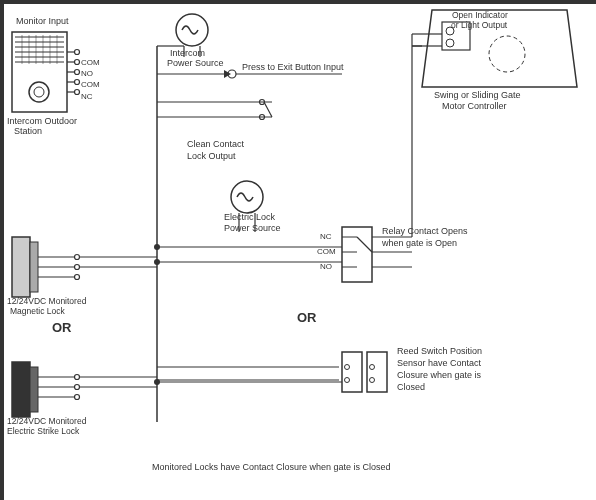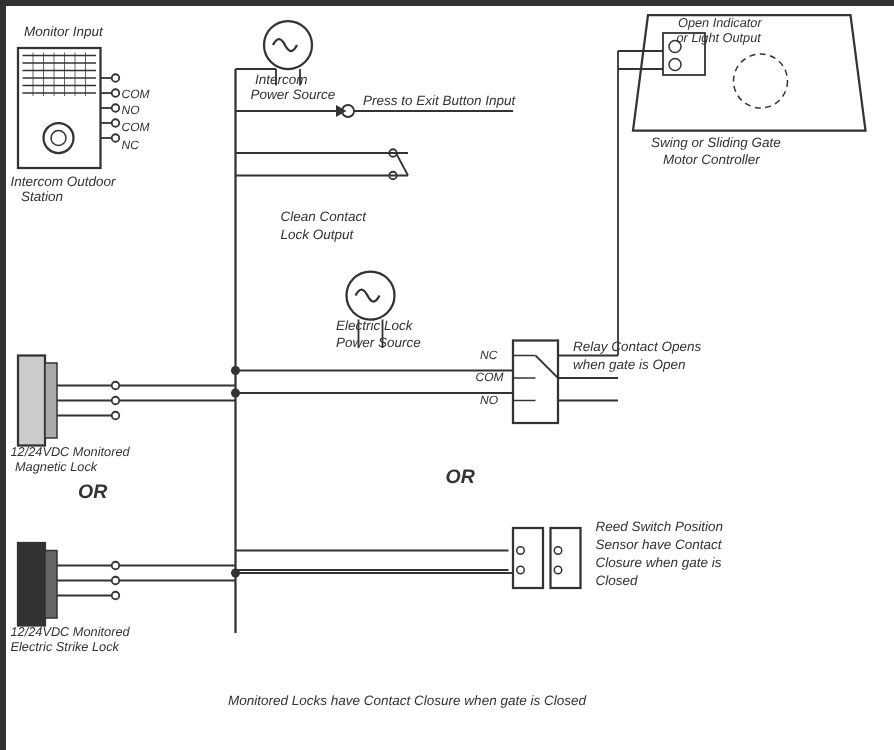--- a/index.html
+++ b/index.html
@@ -11,21 +11,20 @@
       font-size: 11px;
       overflow: hidden;
       position: relative;
     }
     .diagram-container {
       width: 596px;
       height: 500px;
       position: relative;
       background: #fff;
       border: 2px solid #333;
-      font-style: italic;
     }
     svg {
       position: absolute;
       top: 0; left: 0;
       width: 596px;
       height: 500px;
     }
   </style>
 </head>
 <body>

